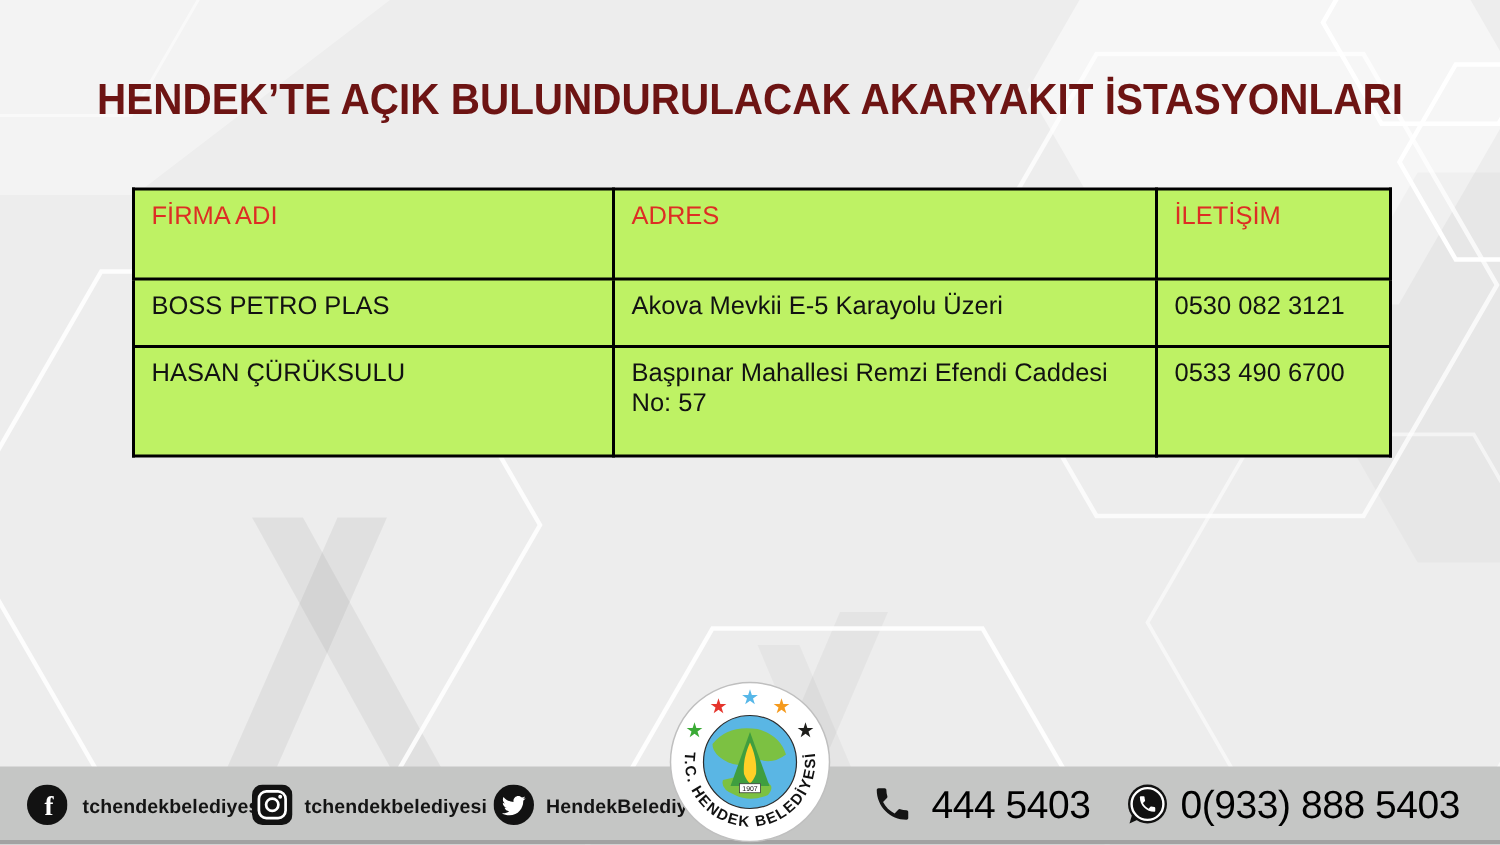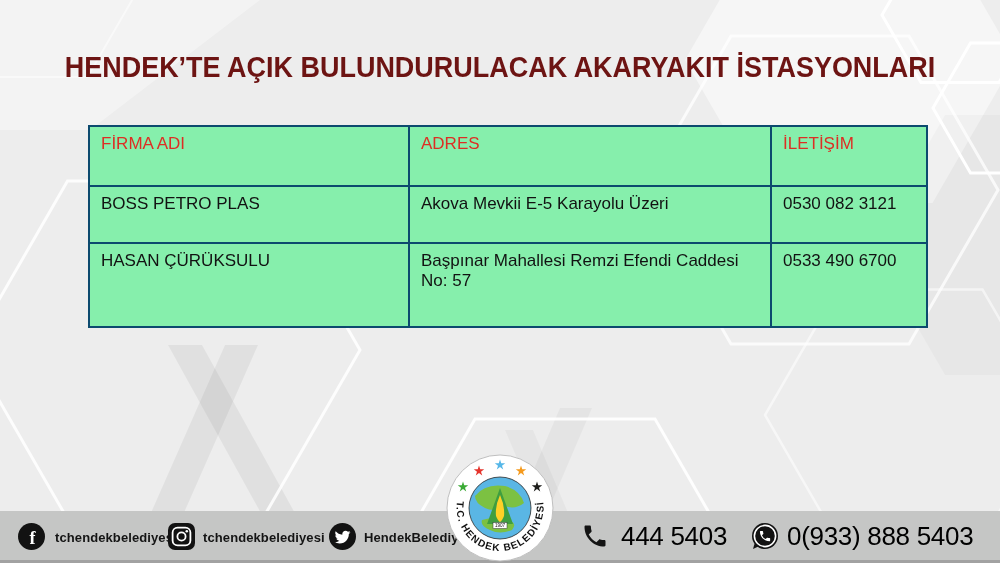--- a/index.html
+++ b/index.html
@@ -14,25 +14,25 @@
     position:absolute;top:51px;left:0;width:1000px;text-align:center;
     font-size:29px;font-weight:bold;color:#6d1413;letter-spacing:0px;
     transform:scaleX(.93);transform-origin:50% 50%;white-space:nowrap;z-index:2;
   }
   table.stations{
     position:absolute;left:88px;top:125px;width:838px;z-index:2;
     border-collapse:collapse;table-layout:fixed;
     background:#fbfbfb;
   }
   table.stations td,table.stations th{
-    border:2px solid #0c4a6e;
+    border:2px solid #000000;
     vertical-align:top;text-align:left;
     padding:7px 11px 0 11px;
     font-size:17px;color:#121212;font-weight:normal;
-    background:#86efac;
+    background:#bef264;
   }
   table.stations th{color:#dd2e24;font-weight:normal;}
   .footer-bar{
     position:absolute;left:0;bottom:0;width:1000px;height:52px;
     background:#c5c6c5;z-index:3;
     box-shadow:inset 0 -3px 0 #a2a2a2;
   }
   .soc-icon{position:absolute;top:523px;z-index:4;}
   .soc-text{
     position:absolute;top:524px;z-index:4;height:27px;line-height:27px;
@@ -71,26 +71,26 @@
       <col style="width:320px">
       <col style="width:362px">
       <col style="width:156px">
     </colgroup>
   <tbody>
       <tr style="height:60px">
     <th>FİRMA ADI</th>
     <th>ADRES</th>
     <th>İLETİŞİM</th>
   </tr>
-  <tr style="height:57px">
+  <tr style="height:45px">
     <td>BOSS PETRO PLAS</td>
     <td>Akova Mevkii E-5 Karayolu Üzeri</td>
     <td>0530 082 3121</td>
   </tr>
-  <tr style="height:84px">
+  <tr style="height:73px">
     <td>HASAN ÇÜRÜKSULU</td>
     <td>Başpınar Mahallesi Remzi Efendi Caddesi No: 57</td>
     <td>0533 490 6700</td>
   </tr>
 </tbody>
   </table>
 
 <div class="footer-bar"></div>
 
 <svg class="soc-icon" style="left:18px" width="27" height="27" viewBox="0 0 27 27">

